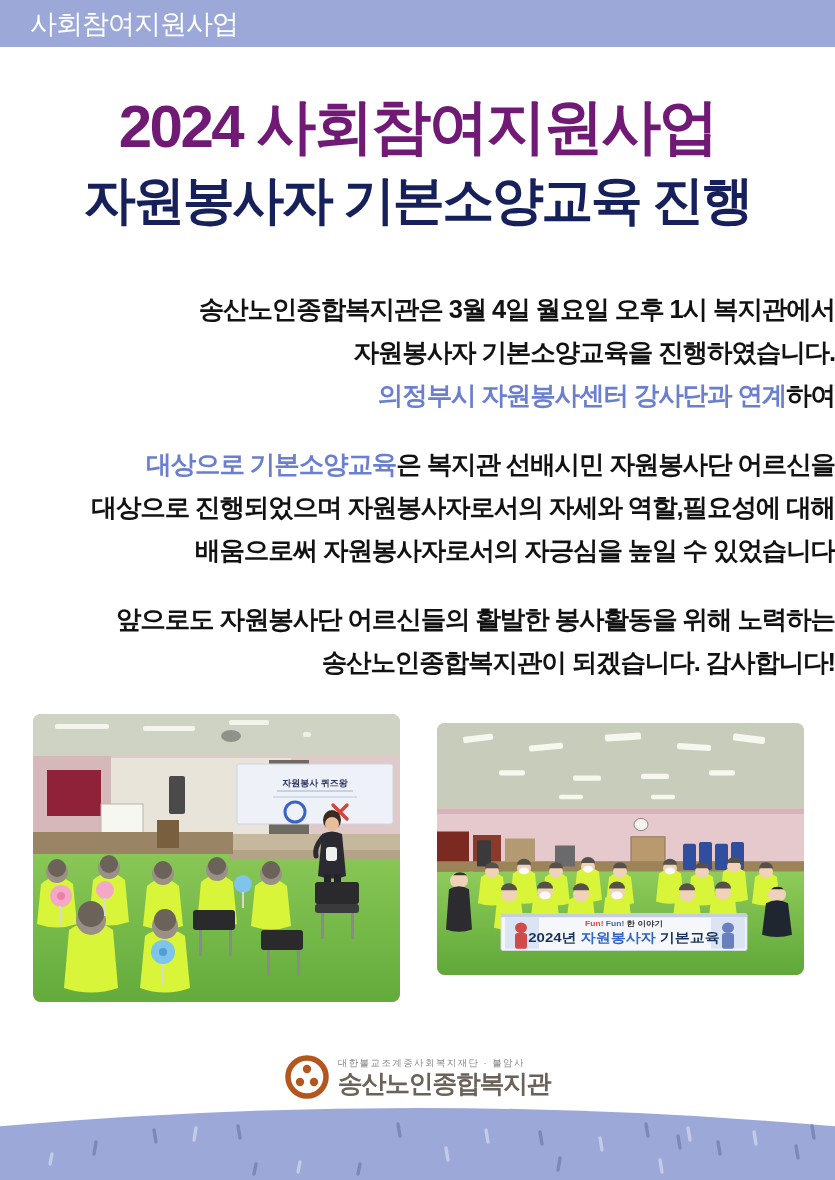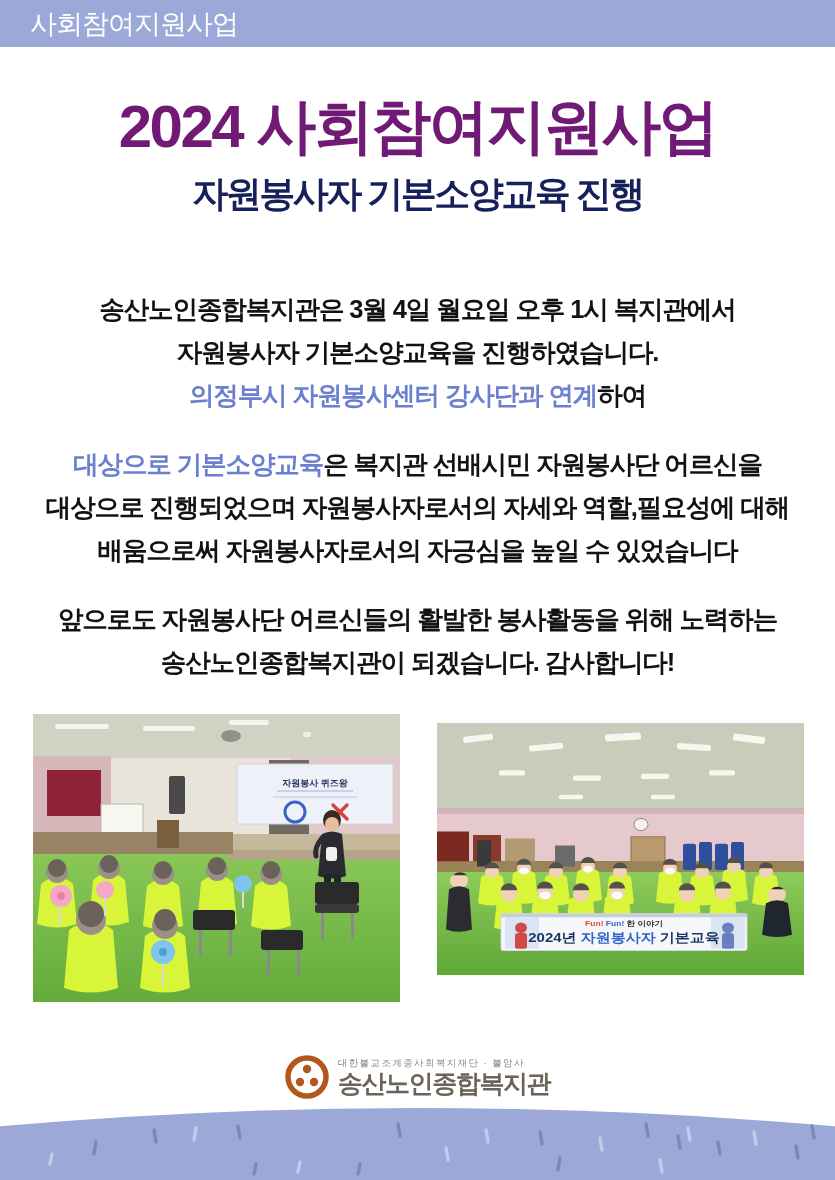--- a/index.html
+++ b/index.html
@@ -50,56 +50,57 @@
   }
   .title-line1 {
     font-size: 60px;
     font-weight: bold;
     color: #701a75;
     letter-spacing: -2.5px;
     line-height: 70px;
     white-space: nowrap;
   }
   .title-line2 {
-    font-size: 36px;
+    font-size: 52px;
     font-weight: bold;
     color: #16205a;
     letter-spacing: -2.5px;
     line-height: 64px;
+    margin-top: 6px;
     white-space: nowrap;
   }
 
   
   .body-block {
     position: absolute;
     left: 0;
     top: 288px;
     width: 835px;
-    text-align: center;
+    text-align: right;
     color: #111111;
   }
   .para {
     font-size: 25.5px;
     font-weight: bold;
     letter-spacing: -1.1px;
     line-height: 43px;
     color: #121212;
   }
   .para.p2 { margin-top: 26px; }
   .para.p3 { margin-top: 26px; }
   .hl {
     color: #6b7fd0;
   }
 
   
   .photo {
     position: absolute;
-    border-radius: 1px;
+    border-radius: 8px;
     overflow: hidden;
-    background: #15803d;
+    background: #fdba74;
   }
   .photo-left  { left: 33px;  top: 714px; width: 367px; height: 288px; }
   .photo-right { left: 437px; top: 714px; width: 367px; height: 252px; margin-top: 9px; }
 
   .photo svg { display: block; width: 100%; height: 100%; }
 
   
   .footer-logo {
     position: absolute;
     left: 0;

